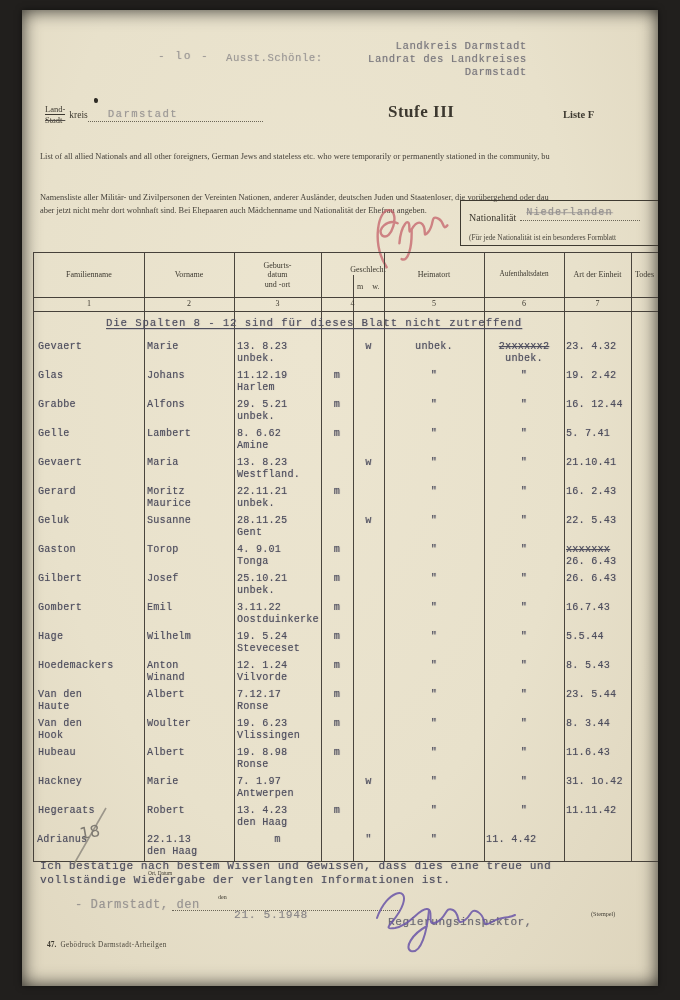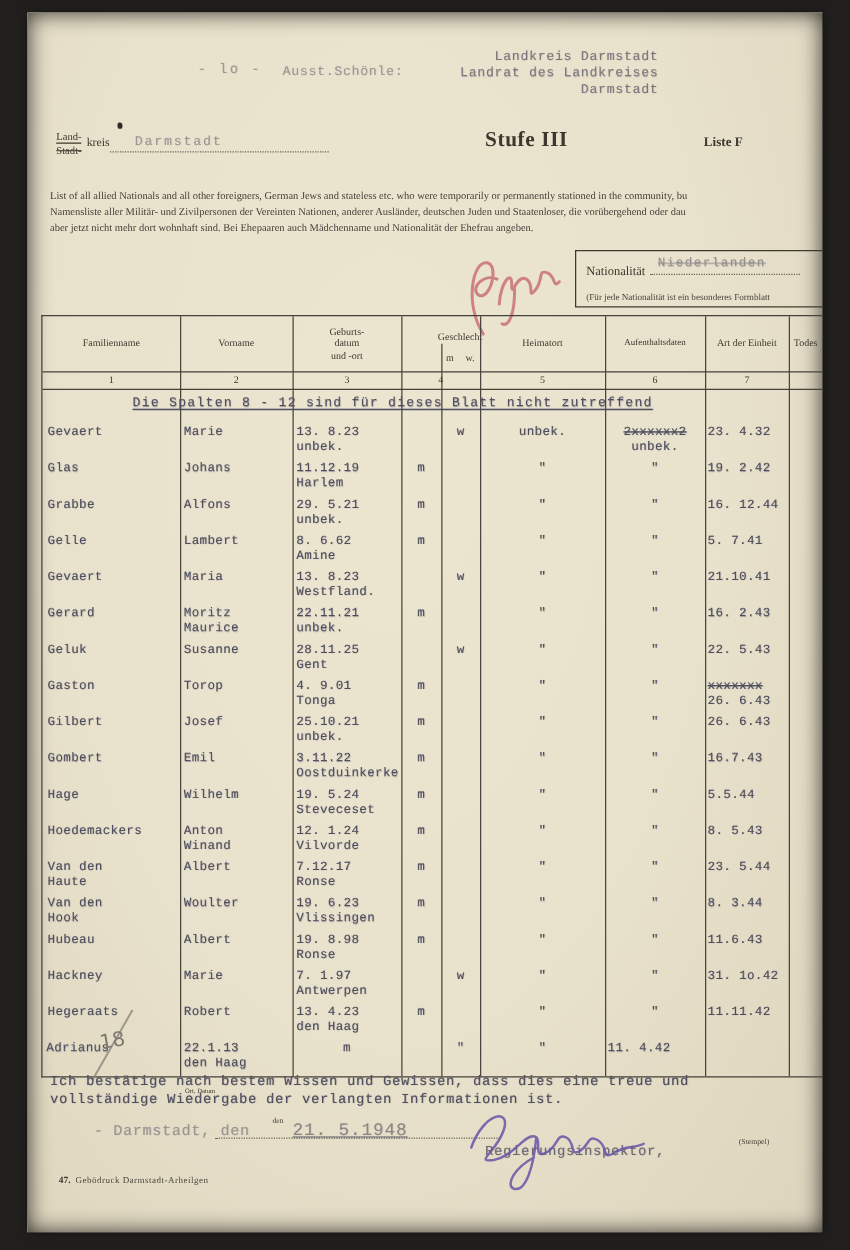--- a/index.html
+++ b/index.html
@@ -71,21 +71,21 @@
     <span class="print" style="font-size:9.5px;vertical-align:middle;">kreis</span><span class="dotline" style="display:inline-block;width:175px;vertical-align:middle;height:13px;position:relative;">
       <span class="typed typed-faded" style="position:absolute;left:20px;top:0;font-size:10.5px;letter-spacing:1.5px;">Darmstadt</span>
     </span>
   </div>
 
   <div class="abs print" style="left:366px;top:92px;font-size:17px;font-weight:bold;letter-spacing:.5px;">Stufe III</div>
   <div class="abs print" style="left:541px;top:99px;font-size:10.5px;font-weight:bold;">Liste F</div>
 
   <div class="abs" style="left:18px;top:140px;width:640px;">
     <div class="print nowrap" style="font-size:8.4px;line-height:13px;color:#45413a;">List of all allied Nationals and all other foreigners, German Jews and stateless etc. who were temporarily or permanently stationed in the community, bu</div>
-    <div class="print nowrap" style="font-size:8.4px;line-height:13px;color:#45413a;">Namensliste aller Militär- und Zivilpersonen der Vereinten Nationen, anderer Ausländer, deutschen Juden und Staatenloser, die vorübergehend oder dau</div>
+    <div class="print nowrap" style="font-size:8.4px;line-height:13px;color:#45413a;margin-top:28px;">Namensliste aller Militär- und Zivilpersonen der Vereinten Nationen, anderer Ausländer, deutschen Juden und Staatenloser, die vorübergehend oder dau</div>
     <div class="print nowrap" style="font-size:8.4px;line-height:13px;color:#45413a;">aber jetzt nicht mehr dort wohnhaft sind. Bei Ehepaaren auch Mädchenname und Nationalität der Ehefrau angeben.</div>
   </div>
 
   <svg class="abs" style="left:338px;top:180px;transform:rotate(-8deg);" width="95" height="85" viewBox="0 0 95 85">
     <g fill="none" stroke="#c4626a" stroke-width="2.4" stroke-linecap="round" opacity=".75">
       <path d="M22 74 C10 48, 22 14, 33 18 C43 22, 30 50, 22 42 C17 35, 30 26, 39 32"></path>
       <path d="M38 52 C42 34, 52 26, 50 38 C48 50, 55 30, 62 35 C69 40, 60 52, 68 45 C76 38, 72 28, 80 33 C86 37, 82 46, 88 41"></path>
       <path d="M52 40 C50 58, 44 72, 38 68"></path>
     </g>
   </svg>
@@ -480,21 +480,21 @@
     <text x="16" y="42" font-family="DejaVu Sans, sans-serif" font-size="16" fill="#7e7a72" transform="rotate(-10 24 38)">18</text>
   </svg>
 
   <div class="abs typed nowrap" style="left:18px;top:850px;font-size:11px;">Ich bestätige nach bestem Wissen und Gewissen, dass dies eine treue und</div>
   <div class="abs print" style="left:126px;top:860px;font-size:5.3px;color:#3c382f;">Ort, Datum</div>
   <div class="abs typed nowrap" style="left:18px;top:864px;font-size:11px;">vollständige Wiedergabe der verlangten Informationen ist.</div>
 
   <div class="abs typed typed-faded nowrap" style="left:33px;top:888px;font-size:12px;margin-left:20px;">- Darmstadt, den</div>
   <div class="abs print" style="left:196px;top:884px;font-size:6px;">den</div>
   <div class="abs dotline" style="left:150px;top:887px;width:228px;height:13px;">
-    <span class="typed" style="position:absolute;left:62px;top:0;font-size:14px;opacity:.6;letter-spacing:.8px;text-decoration:underline;">21. 5.1948</span>
+    <span class="typed" style="position:absolute;left:62px;top:12px;font-size:11px;opacity:.6;letter-spacing:.8px;">21. 5.1948</span>
   </div>
 
   <div class="abs typed" style="left:366px;top:906px;font-size:11px;opacity:.8;">Regierungsinspektor,</div>
   <svg class="abs" style="left:345px;top:868px;" width="160" height="84" viewBox="0 0 160 84">
     <g fill="none" stroke="#6a55a8" stroke-width="2" stroke-linecap="round" opacity=".85">
       <path d="M10 40 C20 12, 42 8, 36 26 C30 44, 12 52, 28 50 C44 47, 52 30, 60 31 C68 32, 58 50, 70 44 C80 39, 78 28, 86 32 C94 36, 88 49, 98 42 C105 37, 103 30, 111 34 C121 40, 113 51, 125 44 C134 38, 140 41, 148 37"></path>
       <path d="M62 32 C60 54, 54 76, 44 73 C37 70, 45 56, 60 48"></path>
     </g>
   </svg>
   <div class="abs print" style="left:569px;top:900px;font-size:6.2px;color:#47433a;">(Stempel)</div>

